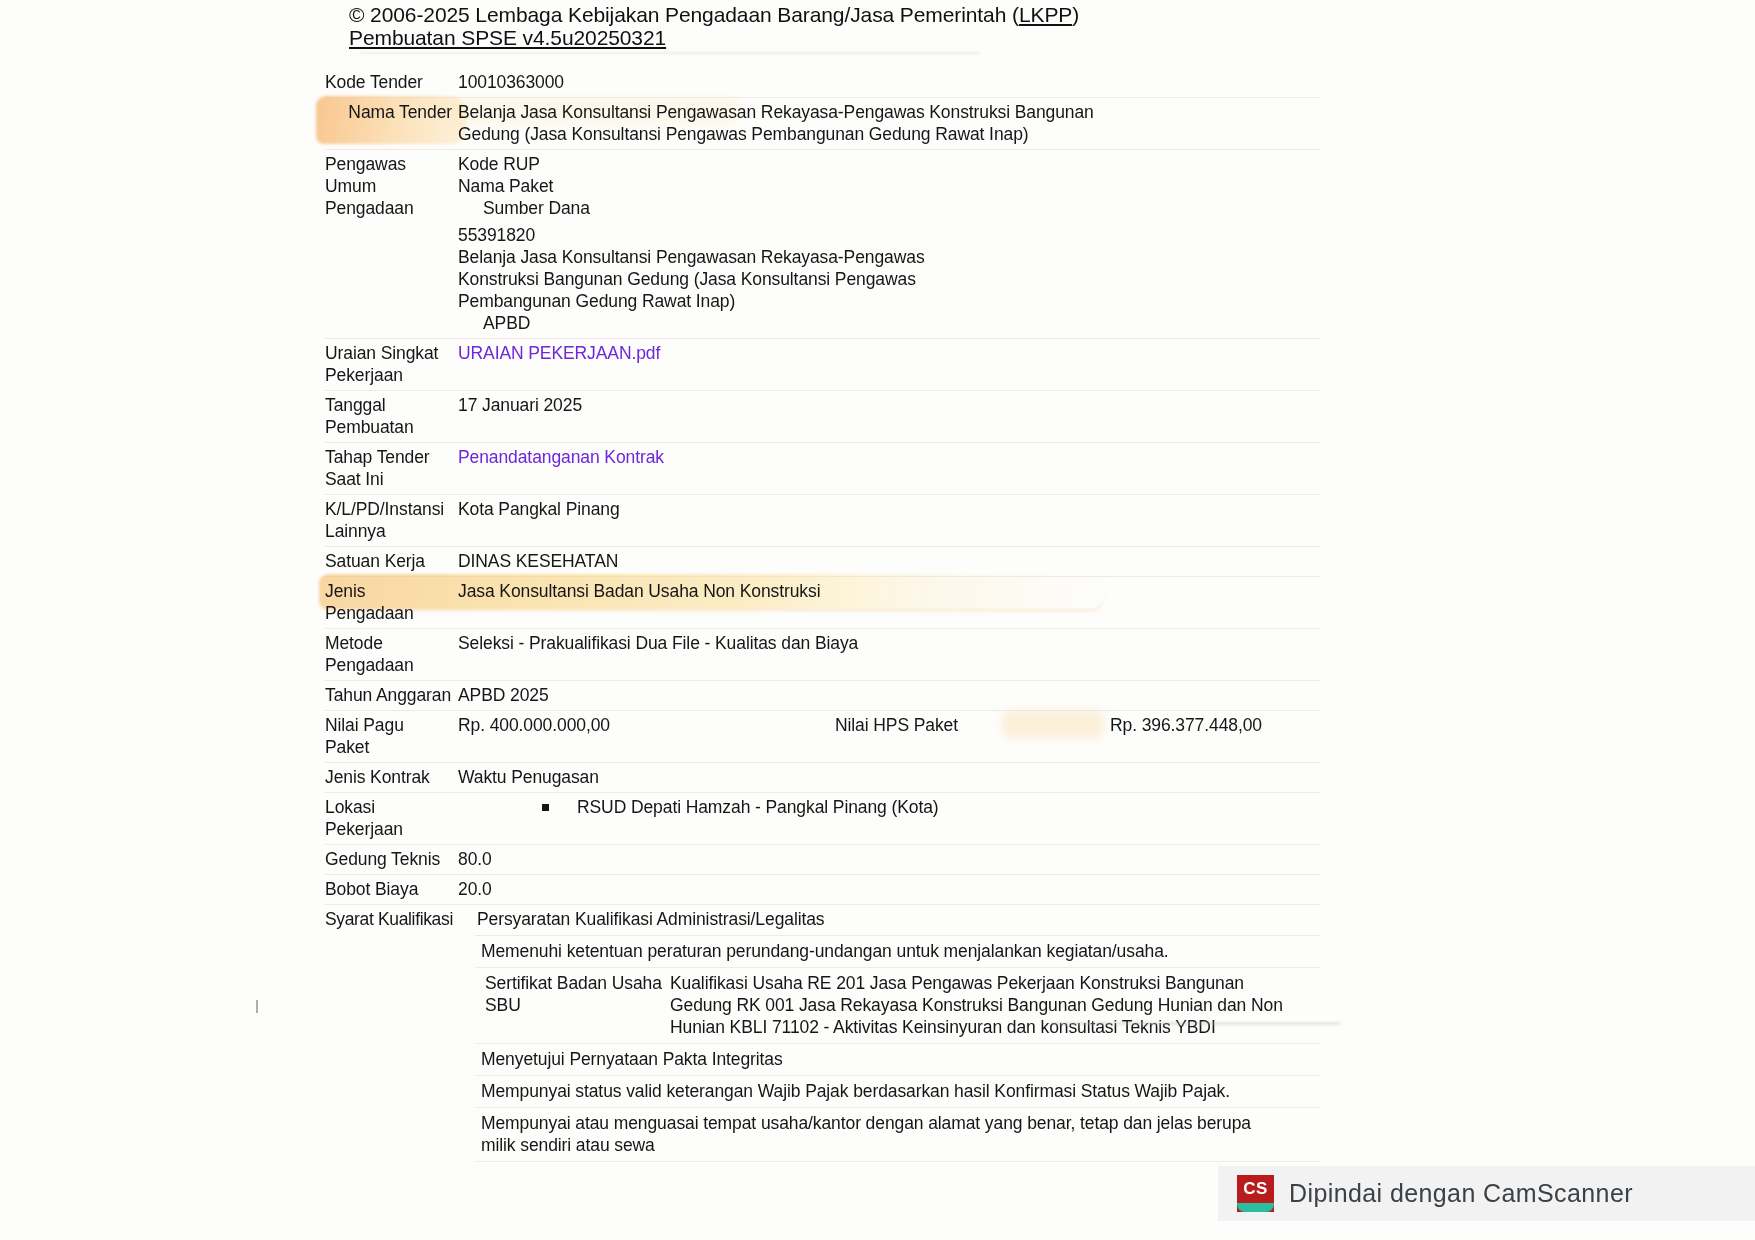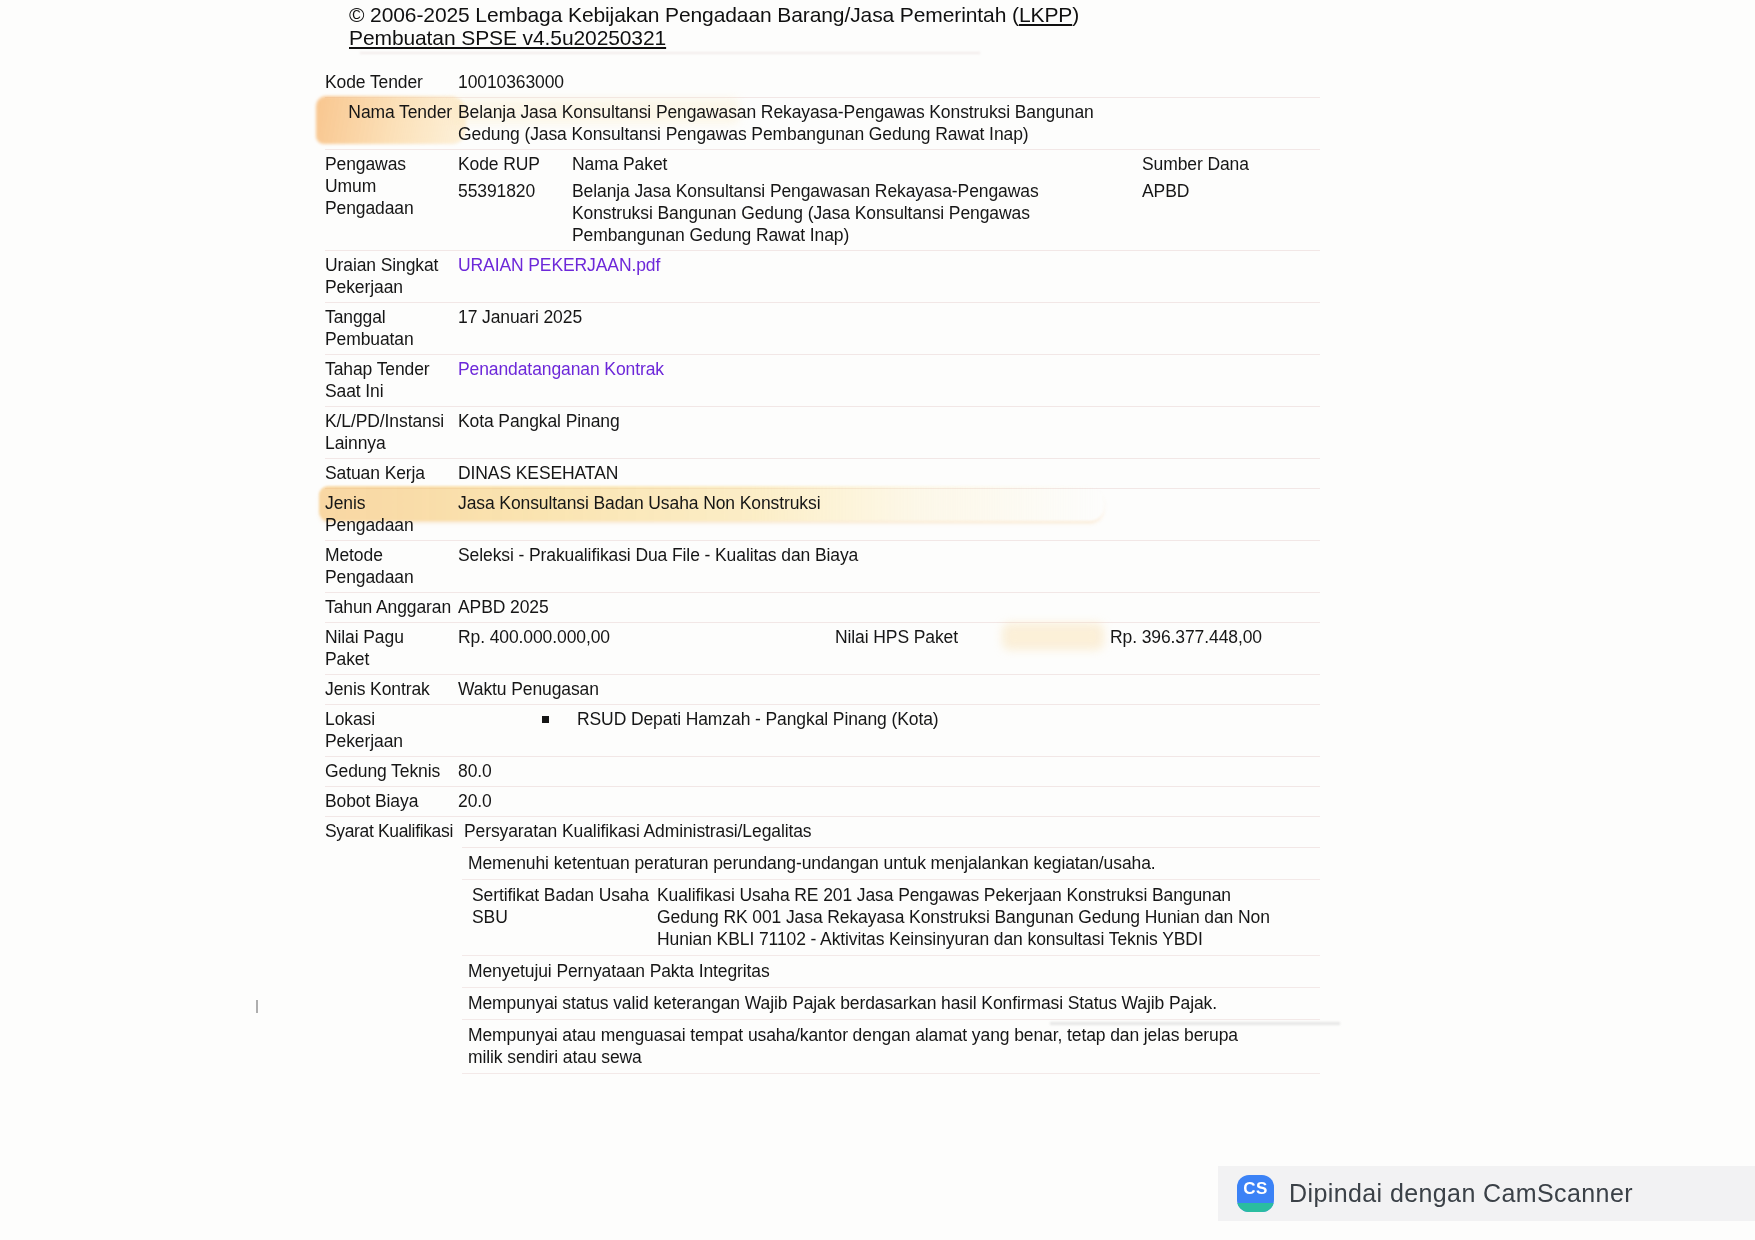--- a/index.html
+++ b/index.html
@@ -30,21 +30,21 @@
     background:linear-gradient(100deg, rgba(246,162,70,0.60), rgba(250,200,125,0.52) 55%, rgba(252,222,165,0.38));
     border-radius:10px 16px 14px 8px; filter:blur(1.5px);
   }
   .row-nama .cell-value::before {
     content:''; position:absolute; left:-8px; top:-3px; width:290px; height:26px; z-index:-1;
     background:rgba(252,226,170,0.22); filter:blur(4px); border-radius:8px;
   }
 
   
   .rup-table { display:block; }
-  .rup-row { display:flex; }
+  .rup-row { display:flex;flex-direction:column; }
   .rup-head { margin-bottom:5px; }
   .rup-kode { width:114px; flex:0 0 auto; }
   .rup-nama { width:545px; flex:0 0 auto; }
   .rup-sumber { flex:1; padding-left:25px; }
 
   
   .row-jenis::before {
     content:''; position:absolute; left:-6px; top:-3px; width:785px; height:35px; z-index:-1;
     background:linear-gradient(90deg, rgba(245,180,80,0.52), rgba(248,208,115,0.55) 28%,
                rgba(250,222,145,0.50) 55%, rgba(253,236,185,0.30) 76%, rgba(255,248,225,0) 100%);
@@ -58,21 +58,21 @@
   .cell-hps-value { flex:1; position:relative; }
   .cell-hps-value::before {
     content:''; position:absolute; left:-108px; top:-3px; width:102px; height:27px; z-index:-1;
     background:rgba(249,215,150,0.35); filter:blur(5px); border-radius:8px;
   }
 
   
   .bullet { display:inline-block; width:7px; height:7px; background:#151515; margin:0 28px 2px 84px; vertical-align:middle; }
 
   
-  .row-syarat { border-bottom:none; }
+  .row-syarat { border-bottom:none;gap:13px; }
   .row-syarat .cell-label { width:137px; white-space:nowrap; letter-spacing:-0.35px; padding-right:0; }
   .syarat-block { flex:1; }
   .syarat-title { padding:0 0 5px 2px; border-bottom:1px solid rgba(233,214,211,0.55); }
   .syarat-item { padding:4px 0 5px 6px; border-bottom:1px solid rgba(233,214,211,0.5); }
   .sbu-row { display:flex; padding-left:10px; }
   .sbu-label { width:185px; flex:0 0 auto; padding-right:8px; }
   .sbu-value { width:622px; flex:0 0 auto; }
   .wrap-narrow { max-width:808px; }
 
   
@@ -80,21 +80,21 @@
   .streak-1 { left:1050px; top:1022px; width:290px; height:3px; background:rgba(190,190,190,0.35); filter:blur(1px); }
   .streak-2 { left:360px; top:52px; width:620px; height:2px; background:rgba(225,208,208,0.4); filter:blur(1px); }
   .tick-1 { left:256px; top:1000px; width:2px; height:13px; background:rgba(110,110,110,0.55); }
 
   
   .camscanner-strip {
     position:absolute; left:1218px; top:1166px; width:537px; height:55px;
     background:#f2f2f3; display:flex; align-items:center; padding-left:19px;
   }
   .cs-badge {
-    width:37px; height:37px; border-radius:12px; background:#3b82f6; position:relative;
+    width:37px; height:37px; border-radius:0; background:#b91c1c; position:relative;
     flex:0 0 auto; overflow:hidden;
   }
   .cs-badge .cs-letters {
     display:block; text-align:center; color:#ffffff; font-weight:bold;
     font-size:17px; line-height:27px; letter-spacing:0.5px;
   }
   .cs-badge::after {
     content:''; position:absolute; left:0; right:0; bottom:0; height:9px;
     background:#2abda0; border-radius:0 0 8px 8px;
   }

